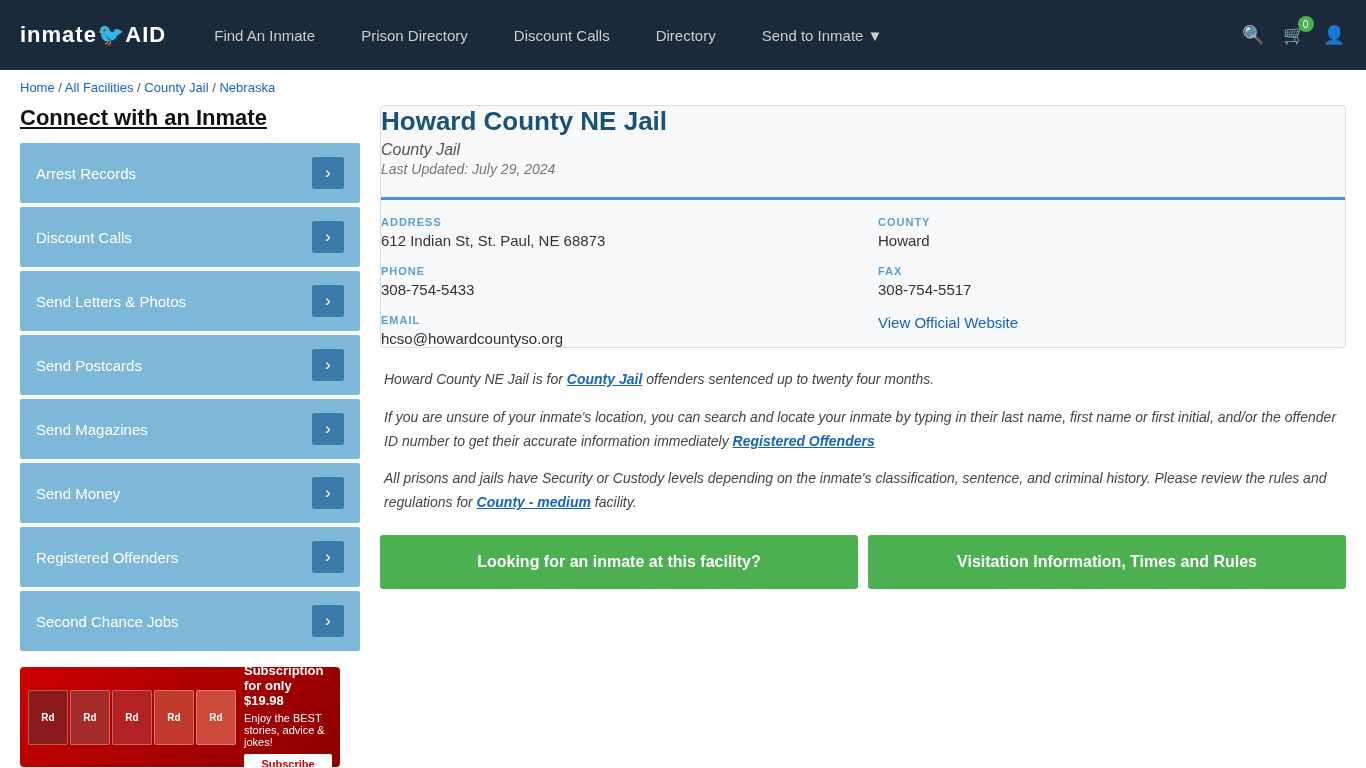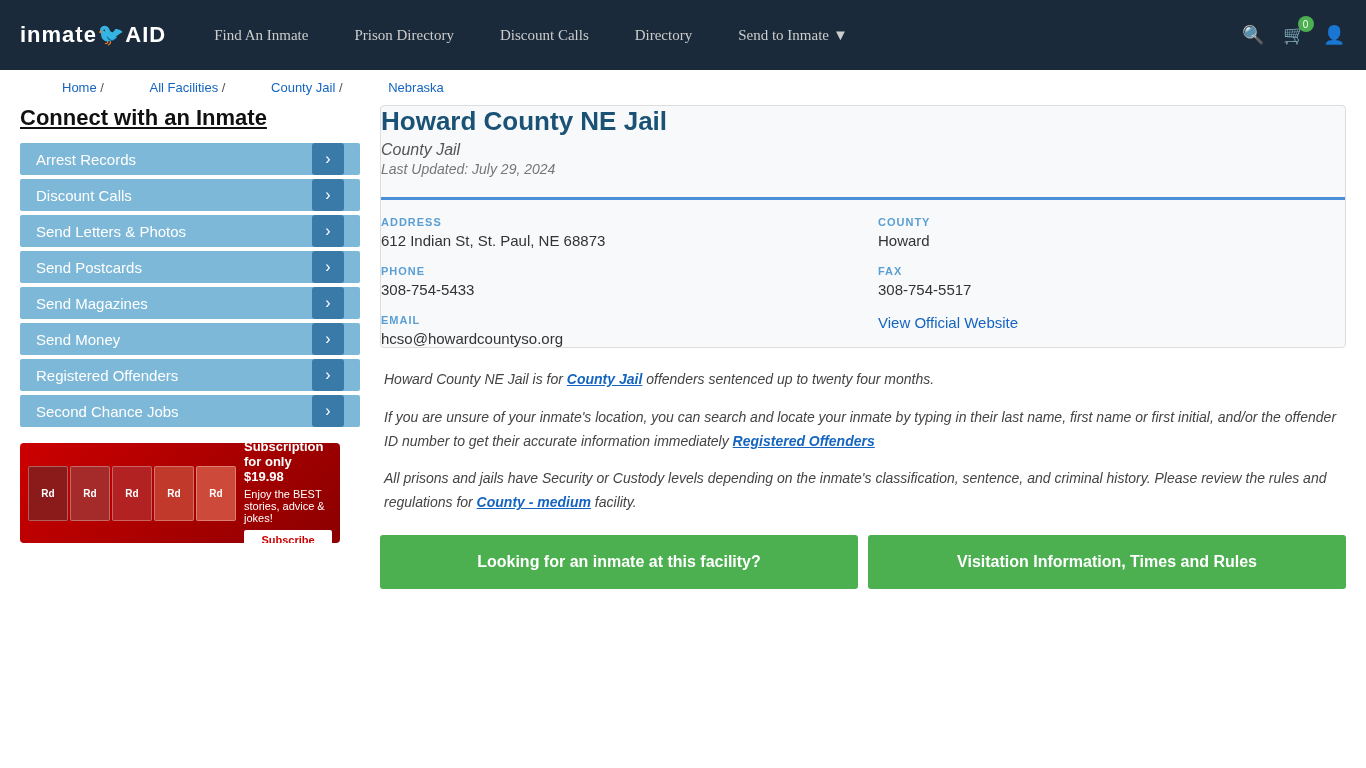--- a/index.html
+++ b/index.html
@@ -23,21 +23,20 @@
       font-size: 22px;
       font-weight: bold;
       letter-spacing: 1px;
     }
     .logo-text span { color: #4fc3f7; }
     nav {
       display: flex;
       flex: 1;
       align-items: center;
       gap: 10px;
-      font-family: Liberation Serif, serif;
     }
     .nav-item {
       color: #ccc;
       font-size: 15px;
       padding: 8px 18px;
       cursor: pointer;
       white-space: nowrap;
       text-decoration: none;
     }
     .nav-dropdown {
@@ -73,21 +72,20 @@
     }
 
     
     .breadcrumb {
       padding: 10px 20px;
       font-size: 13px;
     }
     .breadcrumb a {
       color: #1565c0;
       text-decoration: none;
-      margin-left: 42px;
     }
     .breadcrumb span { color: #555; }
 
     
     .main-content {
       display: flex;
       padding: 0 20px 20px 20px;
       gap: 20px;
     }
 
@@ -103,21 +101,21 @@
       color: #111;
       margin-bottom: 12px;
     }
     .sidebar-item {
       display: flex;
       align-items: center;
       justify-content: space-between;
       background: #7db8d8;
       color: #fff;
       font-size: 15px;
-      padding: 0 16px;
+      padding: 14px 16px;
       margin-bottom: 4px;
       cursor: pointer;
       border-radius: 2px;
     }
     .sidebar-arrow {
       background: #3a7aa8;
       width: 32px;
       height: 32px;
       display: flex;
       align-items: center;

